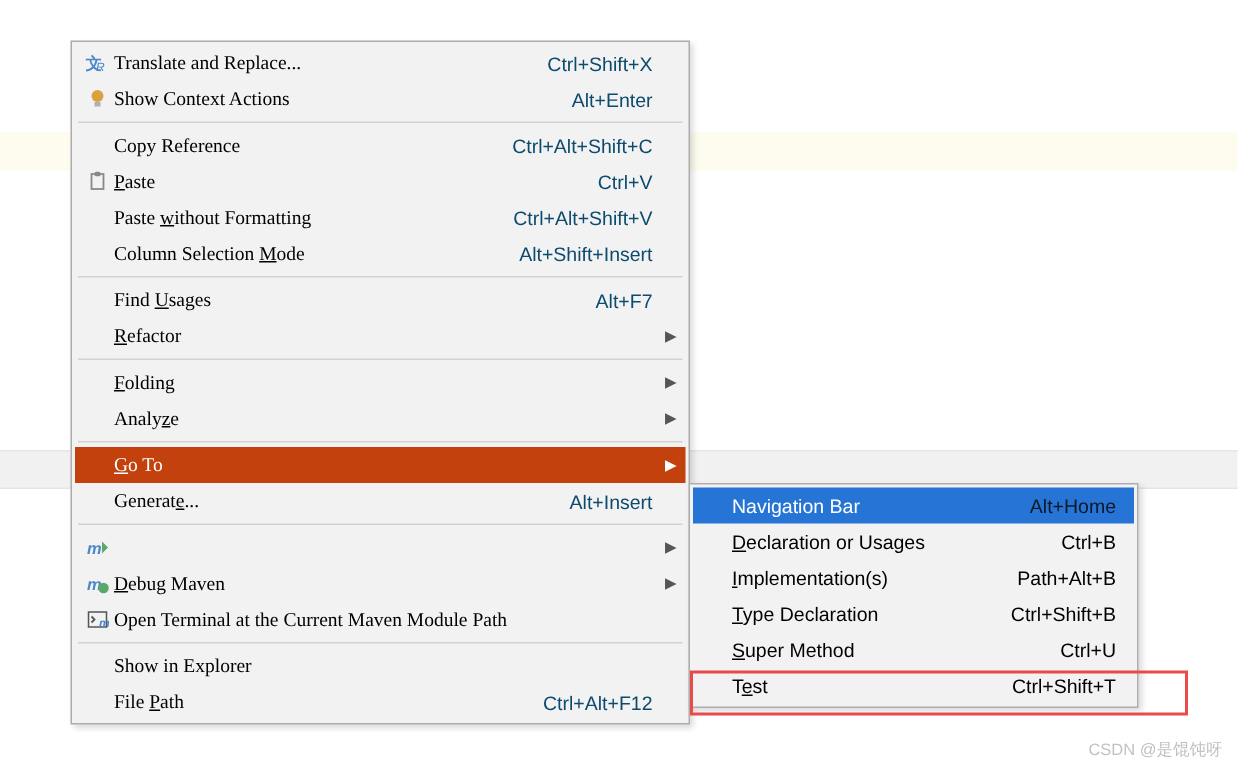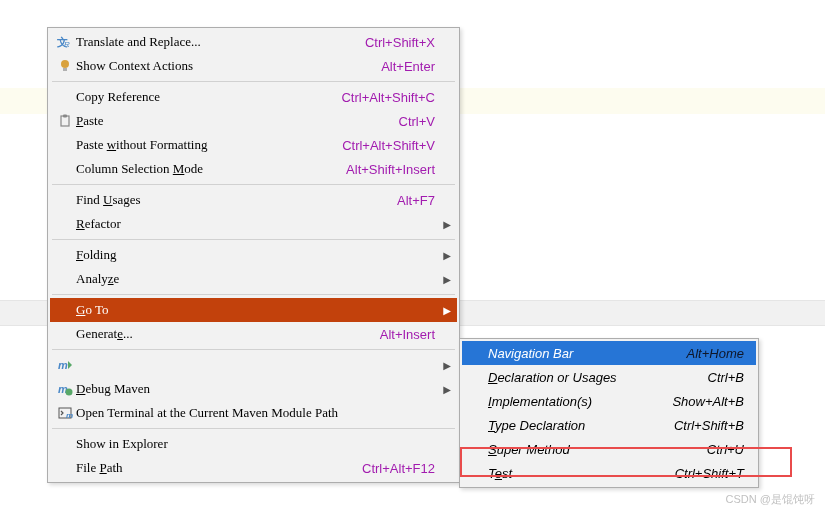--- a/index.html
+++ b/index.html
@@ -2,26 +2,26 @@
 <html><head>
 <meta charset="utf-8">
 <style>
   * { margin: 0; padding: 0; box-sizing: border-box; }
   body { font-family: "Segoe UI", Arial, sans-serif; font-size: 13px; background: #fff; color: #000; width: 825px; height: 513px; overflow: hidden; position: relative; }
   .canvas { position: relative; width: 825px; height: 513px; }
   .bg-yellow { position: absolute; top: 88px; left: 0; width: 825px; height: 26px; background: #fdfcef; }
   .bg-gray { position: absolute; top: 300px; left: 0; width: 825px; height: 26px; background: #f1f1f1; border-top: 1px solid #e5e5e5; border-bottom: 1px solid #e5e5e5; }
   .menu { position: absolute; background: #f2f2f2; border: 1px solid #adadad; box-shadow: 2px 2px 4px rgba(0,0,0,0.15); padding: 2px 2px; }
   .menu.main { top: 27px; left: 47px; width: 413px; }
-  .menu.sub { top: 338px; left: 459px; width: 300px; font-style: italic; }
+  .menu.sub { top: 322px; left: 459px; width: 300px; }
   .menu-item { display: flex; align-items: center; height: 24px; padding: 0 22px 0 4px; position: relative; cursor: default; }
   .menu-item.selected { background: #c2410c; color: #fff; }
   .menu-item .icon { width: 22px; display: flex; align-items: center; justify-content: center; flex-shrink: 0; }
   .menu-item .label { flex: 1; white-space: nowrap; font-family: Liberation Serif, serif; }
-  .menu-item .shortcut { color: #a21caf; font-size: 13px; margin-left: 12px; }
+  .menu-item .shortcut { color: #0c4a6e; font-size: 13px; margin-left: 12px; }
   .menu-item .arrow { position: absolute; right: 6px; font-size: 10px; color: #555; }
   .menu-item.selected .arrow { color: #fff; }
   .sep { height: 1px; background: #d1d1d1; margin: 3px 2px; }
   .mnemonic { text-decoration: underline; }
   .sub-item { display: flex; align-items: center; height: 24px; padding: 0 12px 0 26px; cursor: default; }
   .sub-item.selected { background: #2675d6; color: #fff; }
   .sub-item.selected .shortcut { color: #0f172a; }
   .sub-item .label { flex: 1; }
   .highlight-box { position: absolute; border: 2px solid #e94b4b; pointer-events: none; top: 447px; left: 460px; width: 332px; height: 30px; }
   .watermark { position: absolute; bottom: 6px; right: 10px; color: rgba(140,140,140,0.55); font-size: 11px; pointer-events: none; }
@@ -161,21 +161,21 @@
     <div class="sub-item selected">
       <span class="label">Navigation Bar</span>
       <span class="shortcut">Alt+Home</span>
     </div>
     <div class="sub-item">
       <span class="label"><span></span><span class="mnemonic">D</span><span>eclaration or Usages</span></span>
       <span class="shortcut">Ctrl+B</span>
     </div>
     <div class="sub-item">
       <span class="label"><span></span><span class="mnemonic">I</span><span>mplementation(s)</span></span>
-      <span class="shortcut">Show+Alt+B</span>
+      <span class="shortcut">Path+Alt+B</span>
     </div>
     <div class="sub-item">
       <span class="label"><span></span><span class="mnemonic">T</span><span>ype Declaration</span></span>
       <span class="shortcut">Ctrl+Shift+B</span>
     </div>
     <div class="sub-item">
       <span class="label"><span></span><span class="mnemonic">S</span><span>uper Method</span></span>
       <span class="shortcut">Ctrl+U</span>
     </div>
     <div class="sub-item">

